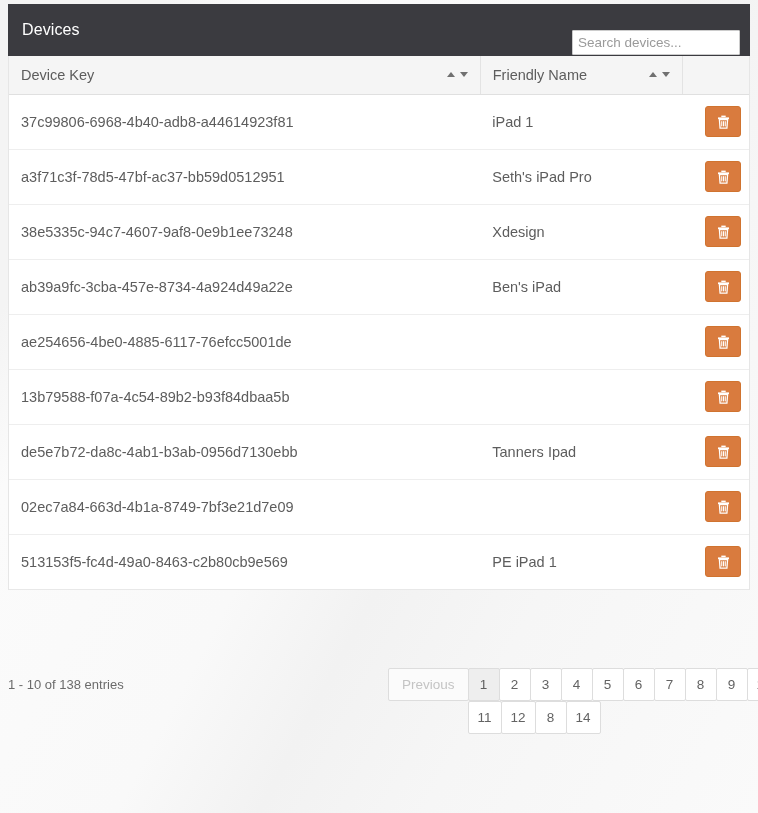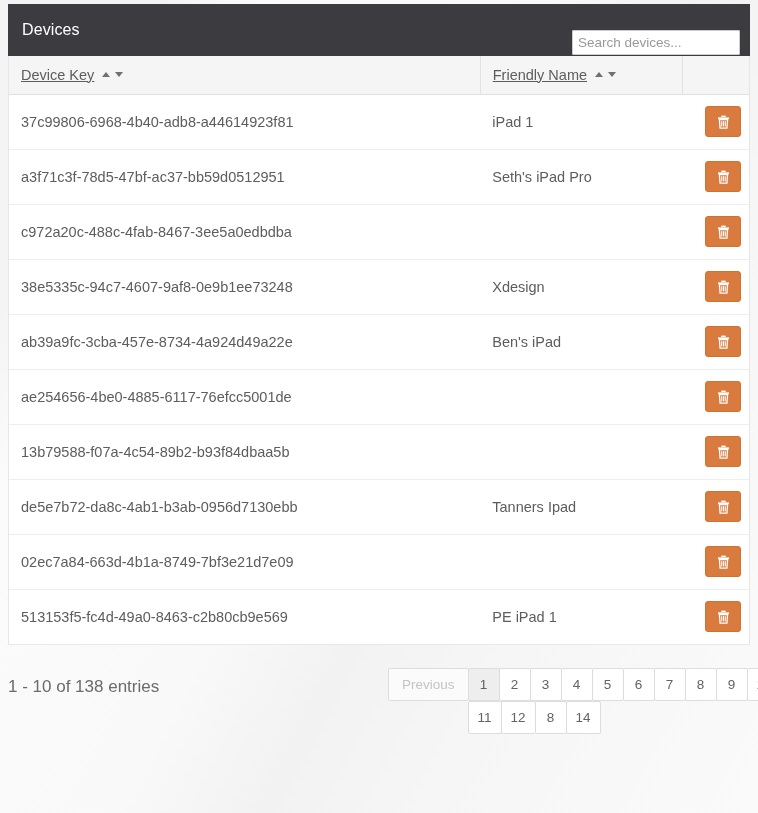--- a/index.html
+++ b/index.html
@@ -68,21 +68,21 @@
     border-right: 1px solid #e3e3e3;
     border-bottom: 1px solid #e0e0e0;
     position: relative;
     vertical-align: middle;
   }
   table.devices thead th.col-actions { border-right: none; }
 
   .th-inner {
     display: flex;
     align-items: center;
-    text-decoration: underline;
+    justify-content: space-between;
   }
   .sorters {
     display: inline-flex;
     gap: 5px;
     align-items: center;
     margin-left: 8px;
   }
   .tri {
     width: 0; height: 0;
     border-left: 4px solid transparent;
@@ -131,21 +131,21 @@
   
   .footer {
     position: absolute;
     left: 8px;
     top: 668px;
     width: 742px;
     display: flex;
     align-items: flex-start;
   }
   .entries-info {
-    font-size: 17px;
+    font-size: 13px;
     color: #6b6b6b;
     padding-top: 9px;
     width: 380px;
   }
   .pager {
     display: flex;
     flex-wrap: wrap;
     width: 340px;
     align-content: flex-start;
   }
@@ -246,36 +246,20 @@
                     <rect x="1" y="2.4" width="11" height="1.7" fill="#ffffff"></rect>
                     <path d="M2.4 4.6 h8.2 l-0.7 8.6 h-6.8 z" fill="none" stroke="#ffffff" stroke-width="1.3"></path>
                     <rect x="4.2" y="6.2" width="1.1" height="5.2" fill="#ffffff"></rect>
                     <rect x="5.95" y="6.2" width="1.1" height="5.2" fill="#ffffff"></rect>
                     <rect x="7.7" y="6.2" width="1.1" height="5.2" fill="#ffffff"></rect>
                   </svg>
                 </span>
               </button></td>
           </tr>
           <tr>
-            <td>c972a20c-488c-4fab-8467-3ee5a0edbdba</td>
-            <td></td>
-            <td class="cell-actions"><button class="del-btn" style="background: rgb(217, 123, 62);">
-                <span>
-                  <svg width="13" height="14" viewBox="0 0 13 14" aria-hidden="true">
-                    <rect x="4.3" y="0.6" width="4.4" height="1.5" fill="#ffffff"></rect>
-                    <rect x="1" y="2.4" width="11" height="1.7" fill="#ffffff"></rect>
-                    <path d="M2.4 4.6 h8.2 l-0.7 8.6 h-6.8 z" fill="none" stroke="#ffffff" stroke-width="1.3"></path>
-                    <rect x="4.2" y="6.2" width="1.1" height="5.2" fill="#ffffff"></rect>
-                    <rect x="5.95" y="6.2" width="1.1" height="5.2" fill="#ffffff"></rect>
-                    <rect x="7.7" y="6.2" width="1.1" height="5.2" fill="#ffffff"></rect>
-                  </svg>
-                </span>
-              </button></td>
-          </tr>
-          <tr>
             <td>38e5335c-94c7-4607-9af8-0e9b1ee73248</td>
             <td>Xdesign</td>
             <td class="cell-actions"><button class="del-btn" style="background: rgb(217, 123, 62);">
                 <span>
                   <svg width="13" height="14" viewBox="0 0 13 14" aria-hidden="true">
                     <rect x="4.3" y="0.6" width="4.4" height="1.5" fill="#ffffff"></rect>
                     <rect x="1" y="2.4" width="11" height="1.7" fill="#ffffff"></rect>
                     <path d="M2.4 4.6 h8.2 l-0.7 8.6 h-6.8 z" fill="none" stroke="#ffffff" stroke-width="1.3"></path>
                     <rect x="4.2" y="6.2" width="1.1" height="5.2" fill="#ffffff"></rect>
                     <rect x="5.95" y="6.2" width="1.1" height="5.2" fill="#ffffff"></rect>

